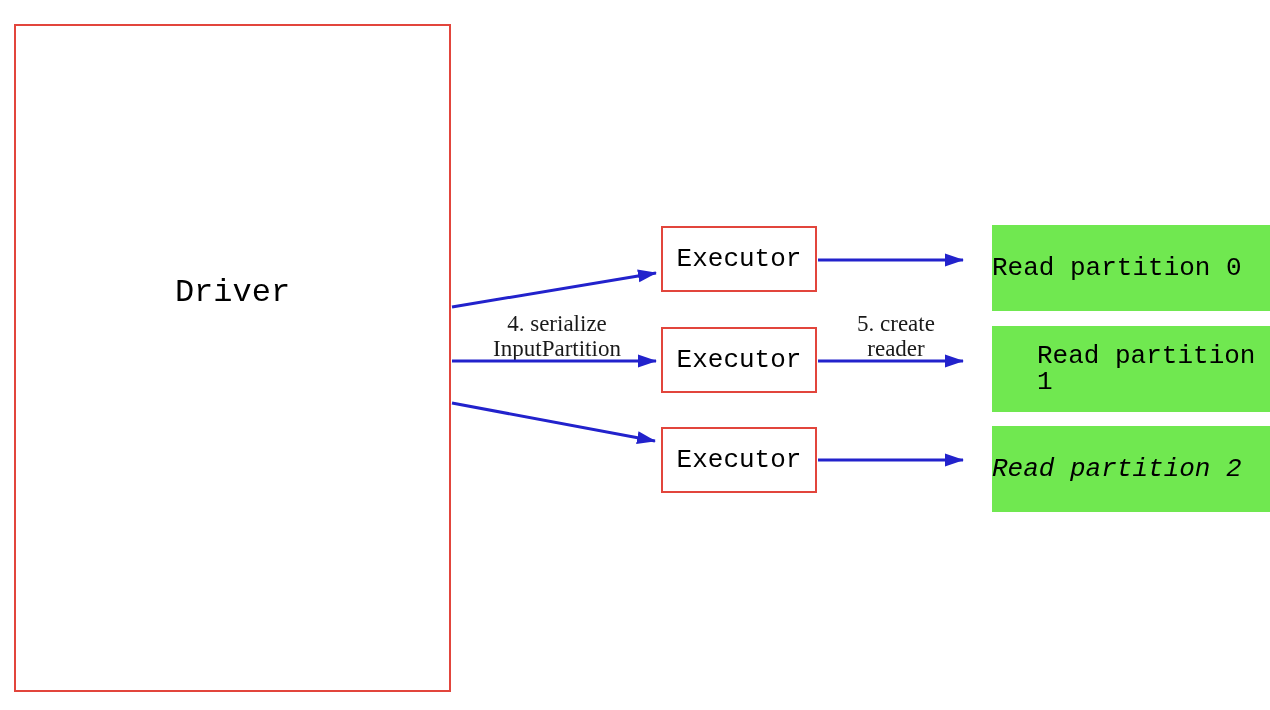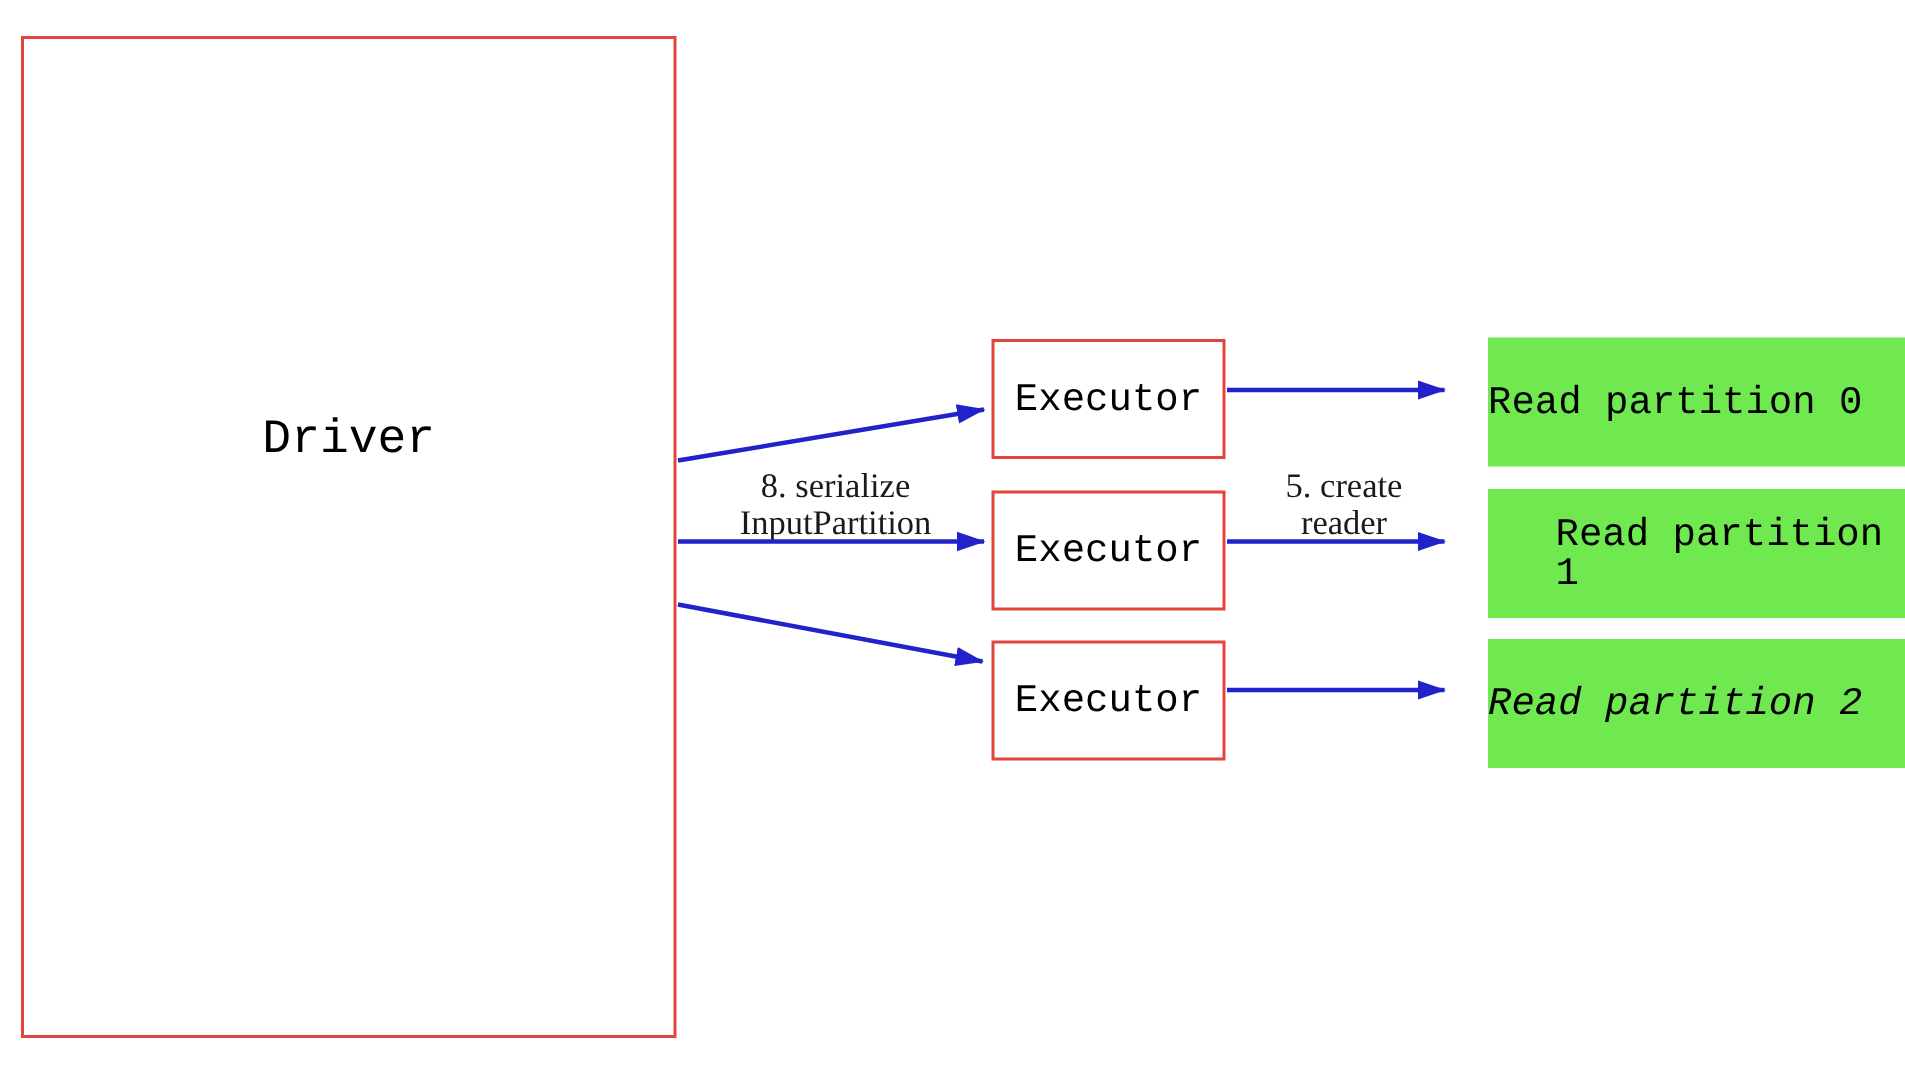--- a/index.html
+++ b/index.html
@@ -40,21 +40,21 @@
   .driver-steps {
     position: absolute;
     left: 18px;
     top: 340px;
     font-size: 26px;
     line-height: 26px;
     white-space: pre;
   }
   .executor-box {
     left: 661px;
-    width: 156px; height: 80px;
+    width: 156px; height: 66px;
     display: flex;
     align-items: center;
     justify-content: center;
     font-size: 26px;
     line-height: 26px;
   }
   .exec-1 { top: 226px; }
   .exec-2 { top: 327px; }
   .exec-3 { top: 427px; }
   .partition-box {
@@ -113,21 +113,21 @@
     <span>Read partition 0</span>
   </div>
   <div class="partition-box part-1">
     <span>Read partition 1</span>
   </div>
   <div class="partition-box part-2">
     <span>Read partition 2</span>
   </div>
 
   <div class="edge-label label-serialize">
-    <div>8. serialize</div>
+    <div>4. serialize</div>
     <div>InputPartition</div>
   </div>
   <div class="edge-label label-reader">
     <div>5. create</div>
     <div>reader</div>
   </div>
 
   <svg id="arrows" width="1270" height="710" viewBox="0 0 1270 710">
     <defs>
       <marker id="arrowhead" markerUnits="userSpaceOnUse" markerWidth="20" markerHeight="16" refX="18" refY="8" orient="auto">

